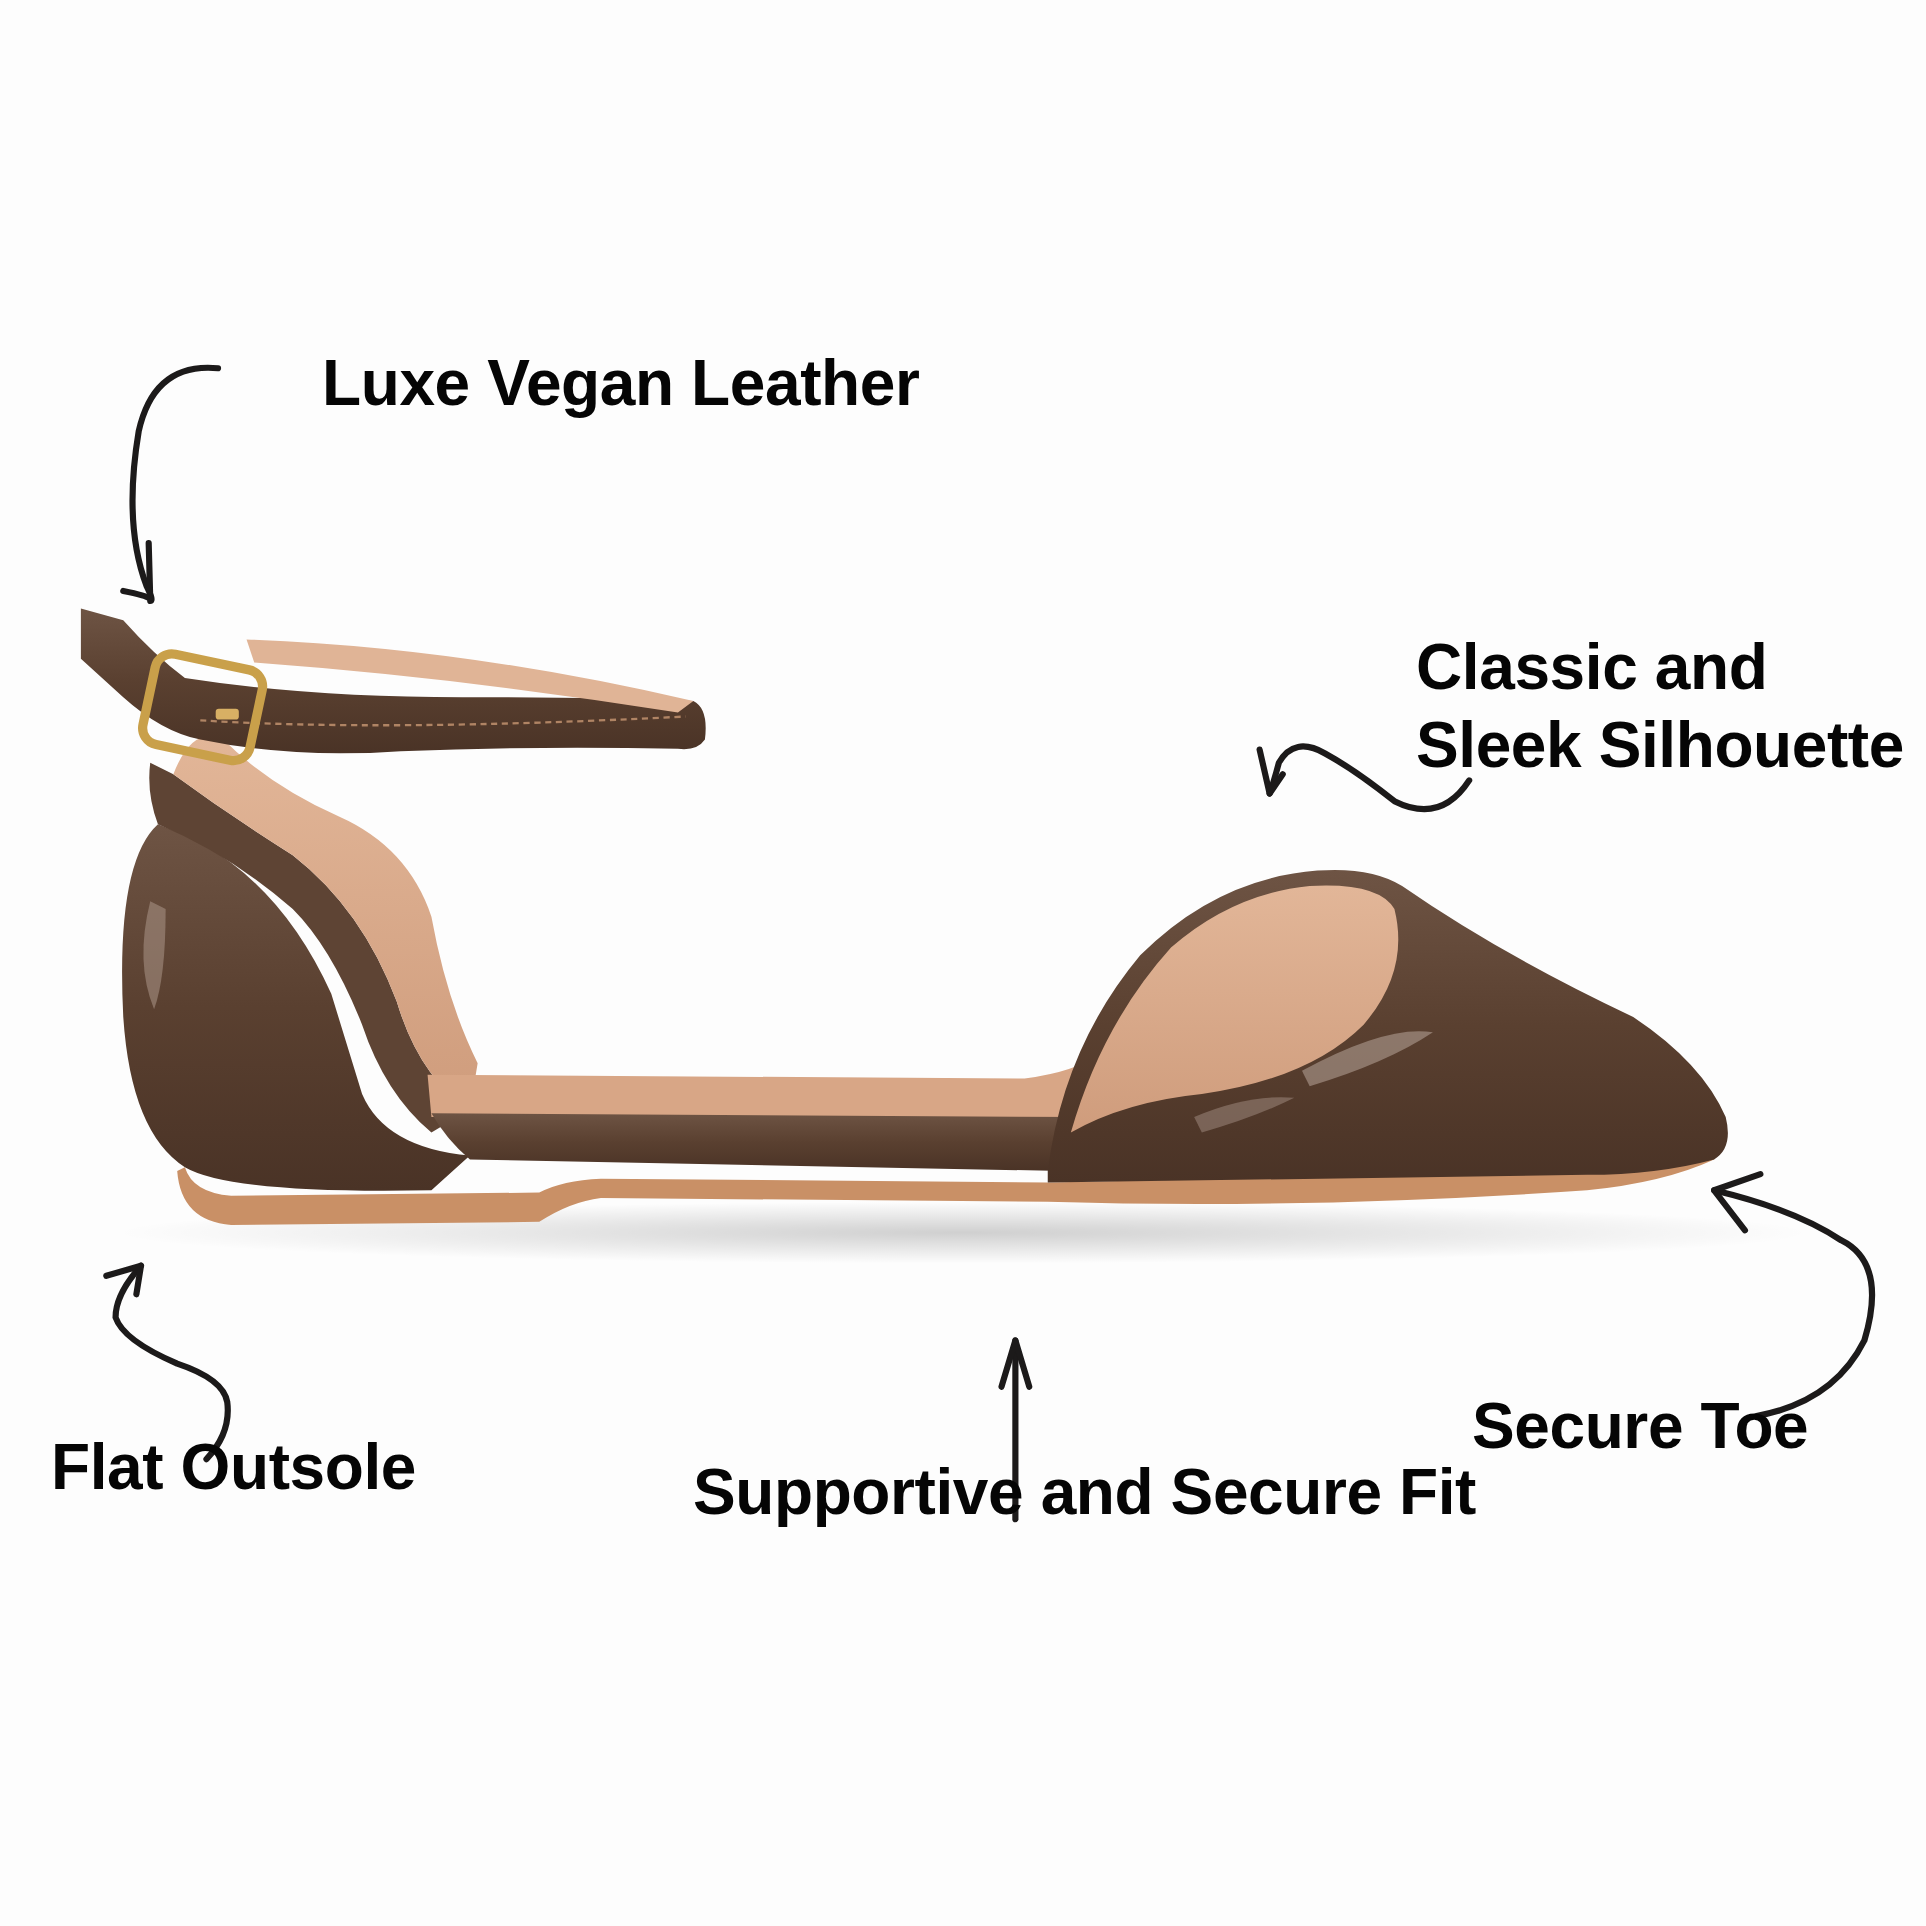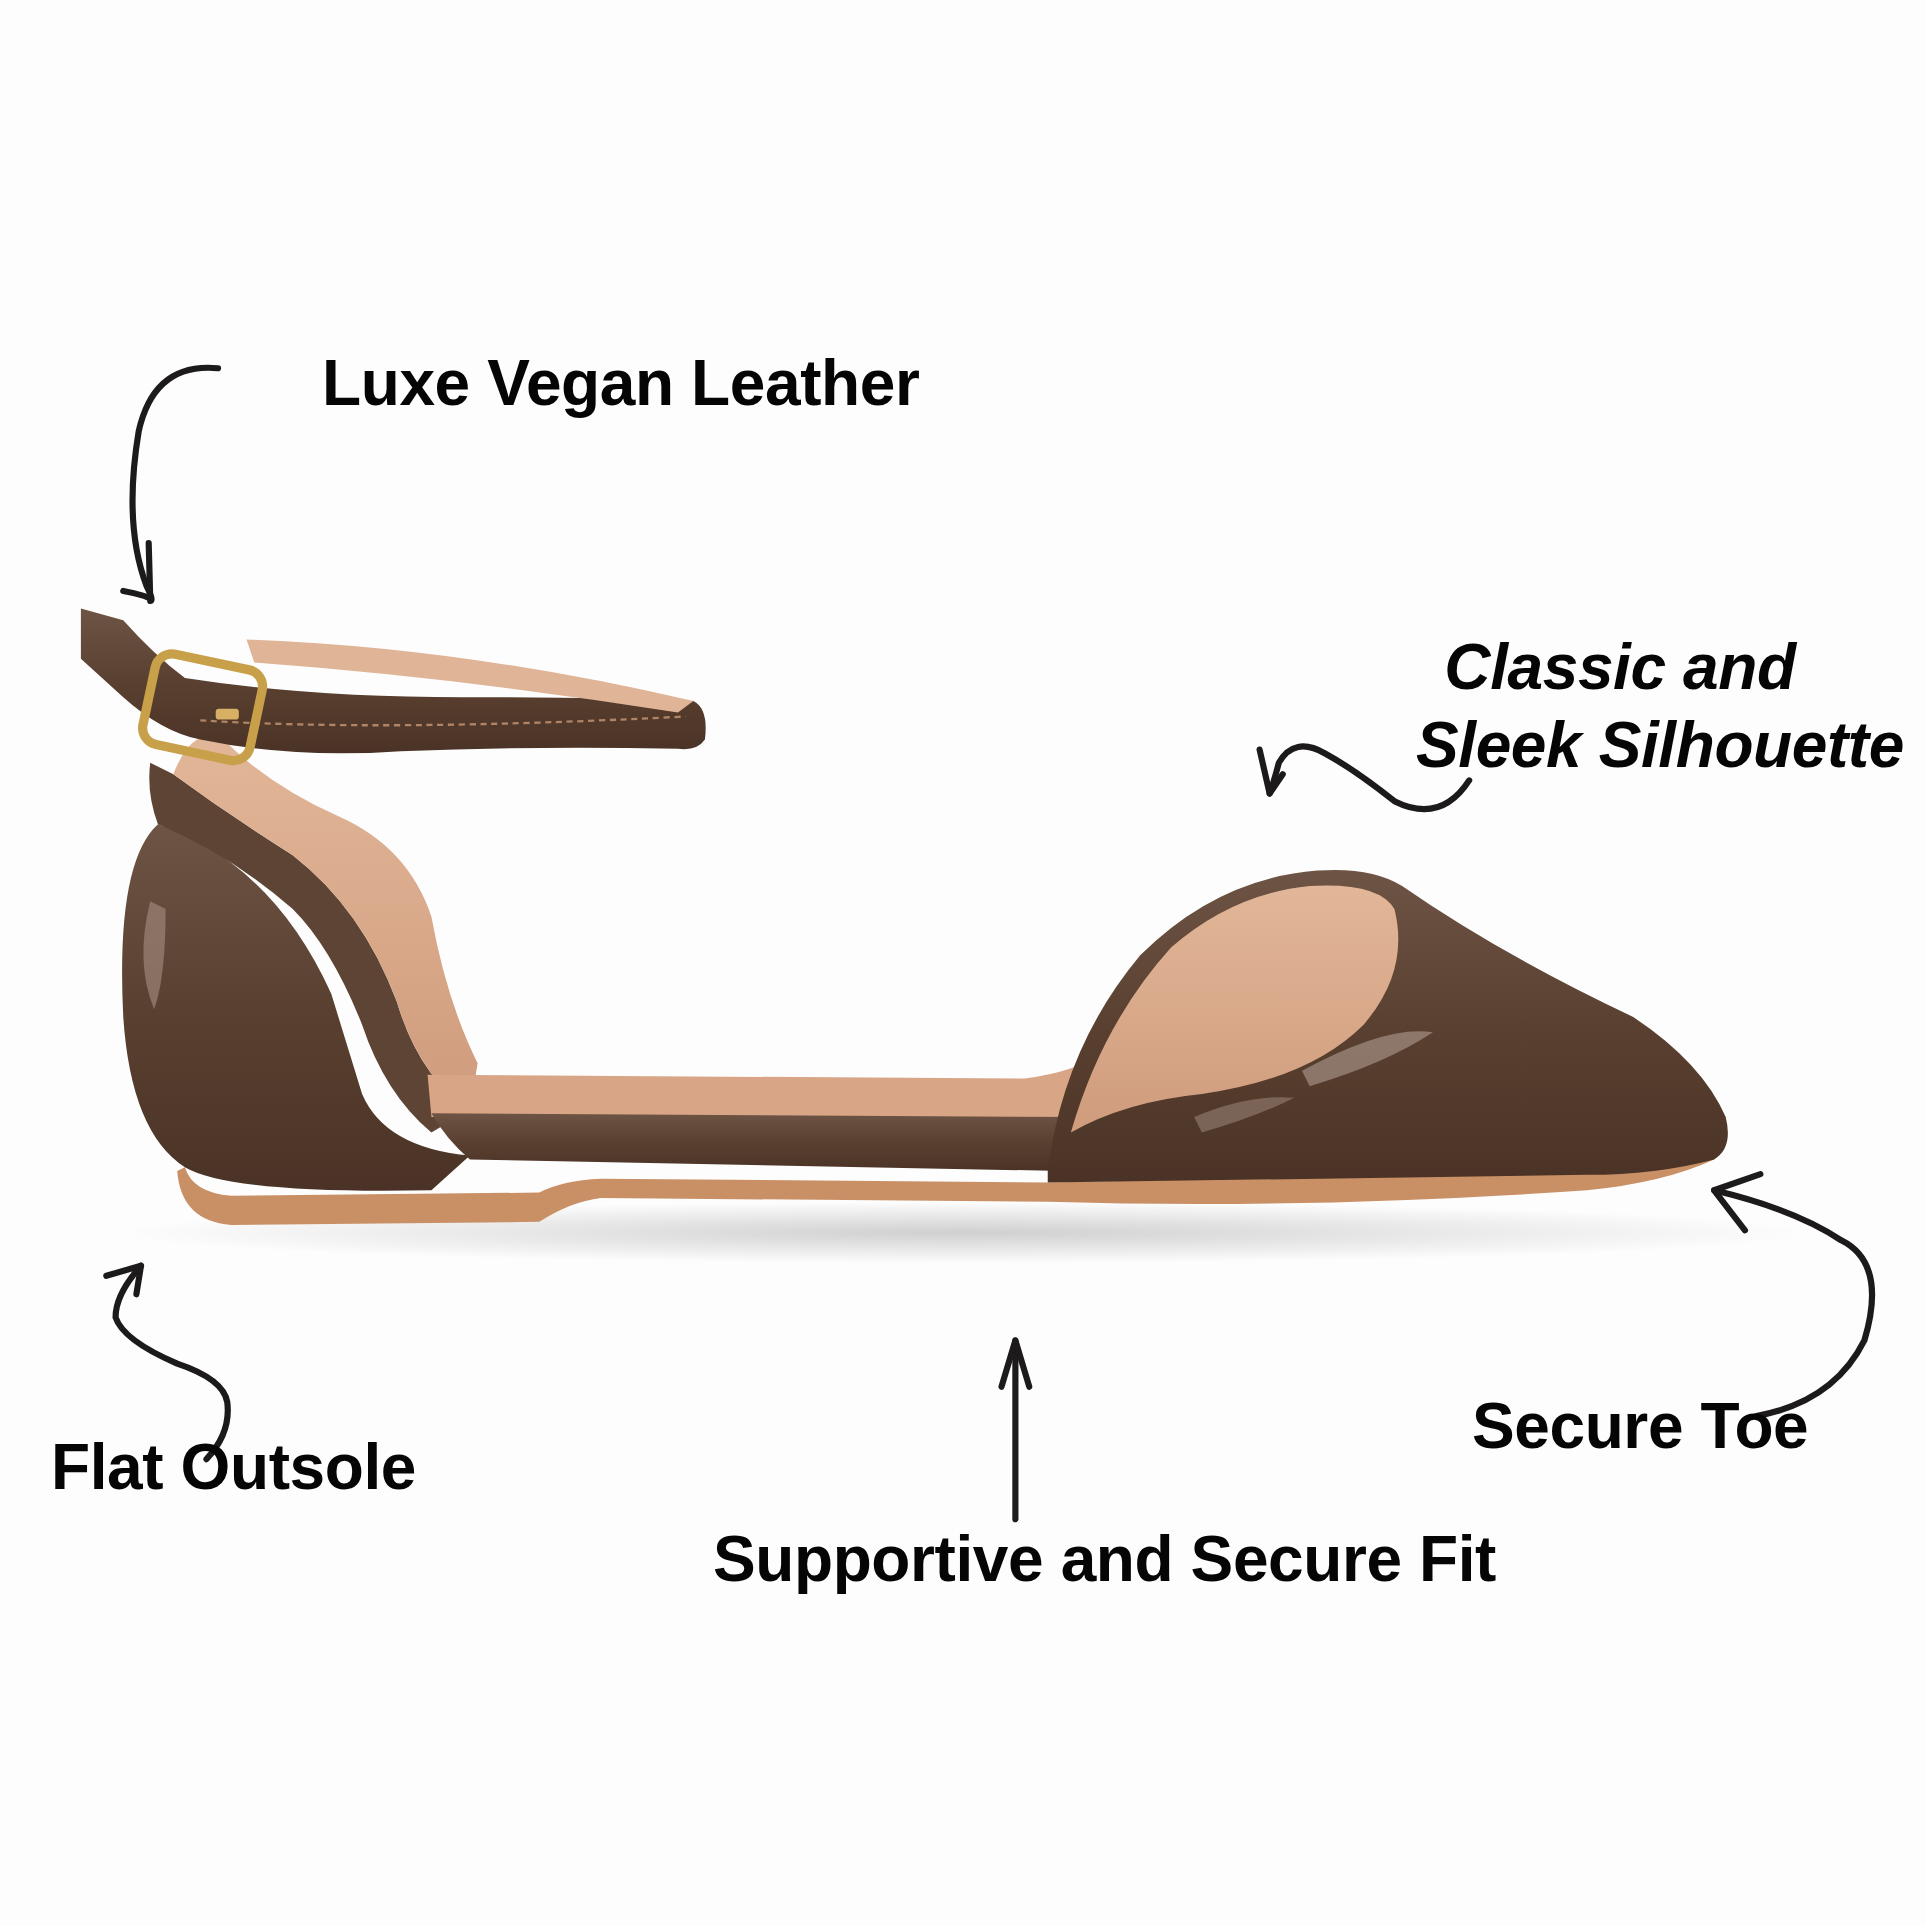--- a/index.html
+++ b/index.html
@@ -6,21 +6,21 @@
     body {
       width: 1926px; height: 1926px; position: relative; overflow: hidden;
       background: #fdfdfd;
       font-family: "Liberation Sans", "DejaVu Sans", sans-serif;
     }
     .label {
       position: absolute; color: #050505; font-weight: 700;
       font-size: 64px; line-height: 1.22; letter-spacing: -0.4px;
       white-space: nowrap;
     }
-    .label.center { text-align: center; font-style: italic; }
+    .label.center { text-align: left; }
     svg.layer { position: absolute; left: 0; top: 0; }
   </style>
 </head>
 <body>
 
 <svg class="layer" width="1926" height="1926" viewBox="0 0 2500 2500">
   <defs>
     <linearGradient id="patent" x1="0" y1="0" x2="0" y2="1">
       <stop offset="0" stop-color="#6e5444"></stop>
       <stop offset="0.5" stop-color="#5a4030"></stop>
@@ -93,14 +93,14 @@
 
 <div class="label center" style="left:1416px; top:628px; width:408px;">
   <div>Classic and</div>
   <div>Sleek Silhouette</div>
 </div>
 
 <div class="label" style="left:1472px; top:1387px;">Secure Toe</div>
 
 <div class="label" style="left:51px; top:1428px;">Flat Outsole</div>
 
-<div class="label" style="left:693px; top:1520px;margin-left:20px;">Supportive and Secure Fit</div>
+<div class="label" style="left:693px; top:1453px;">Supportive and Secure Fit</div>
 
 
 </body></html>

